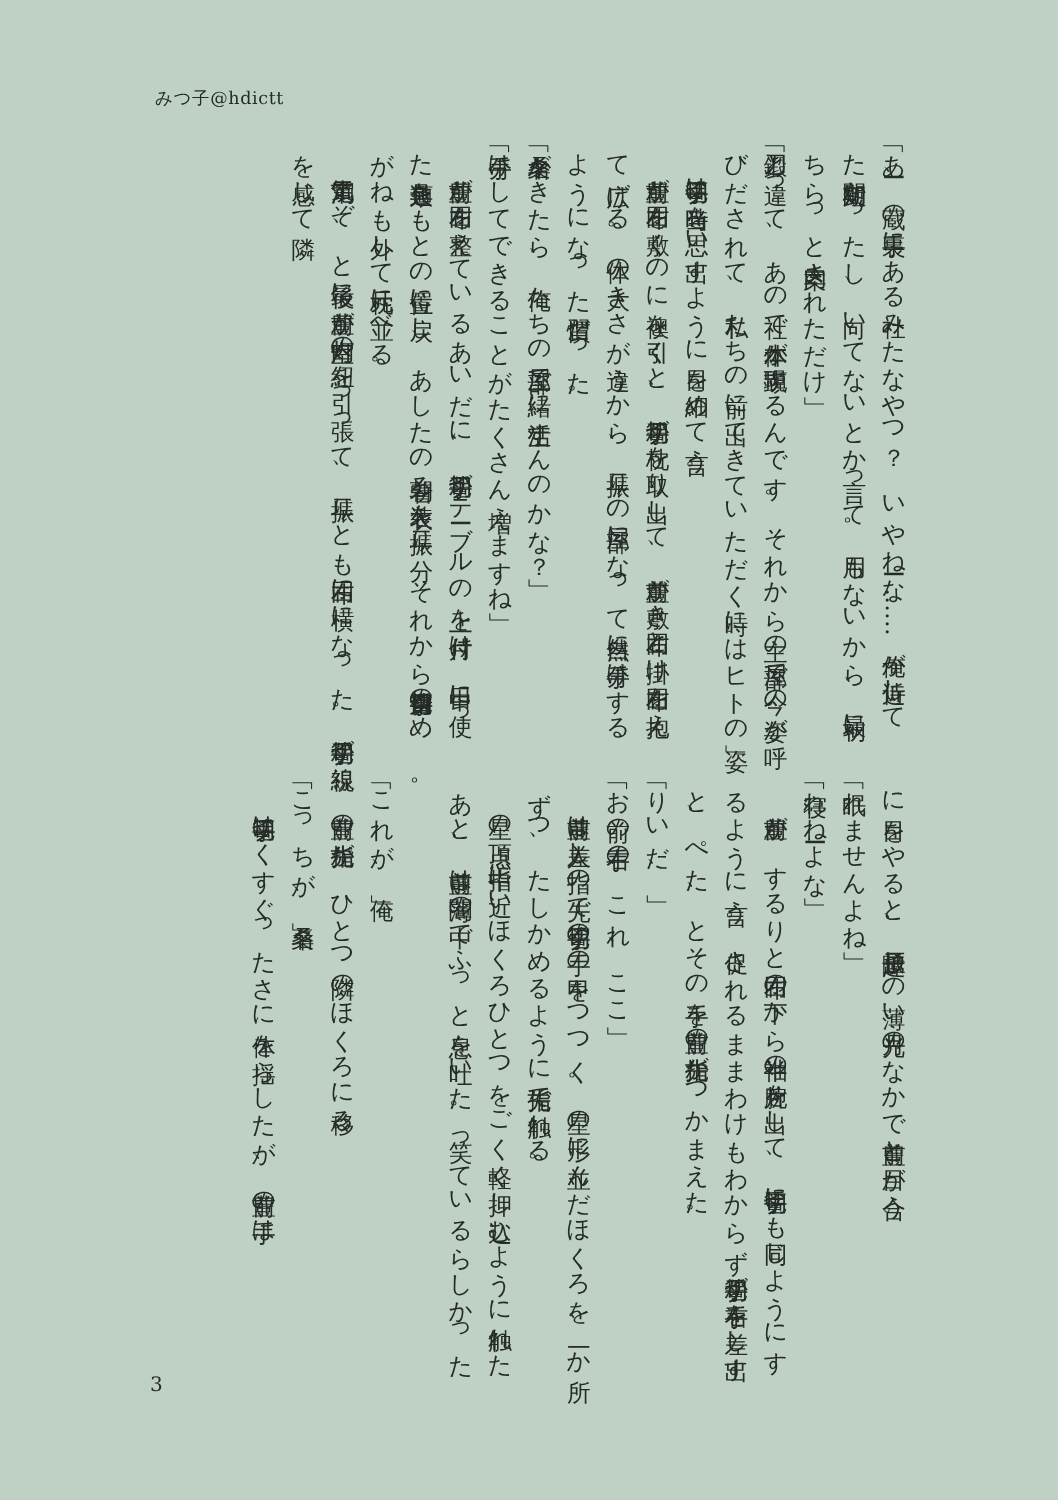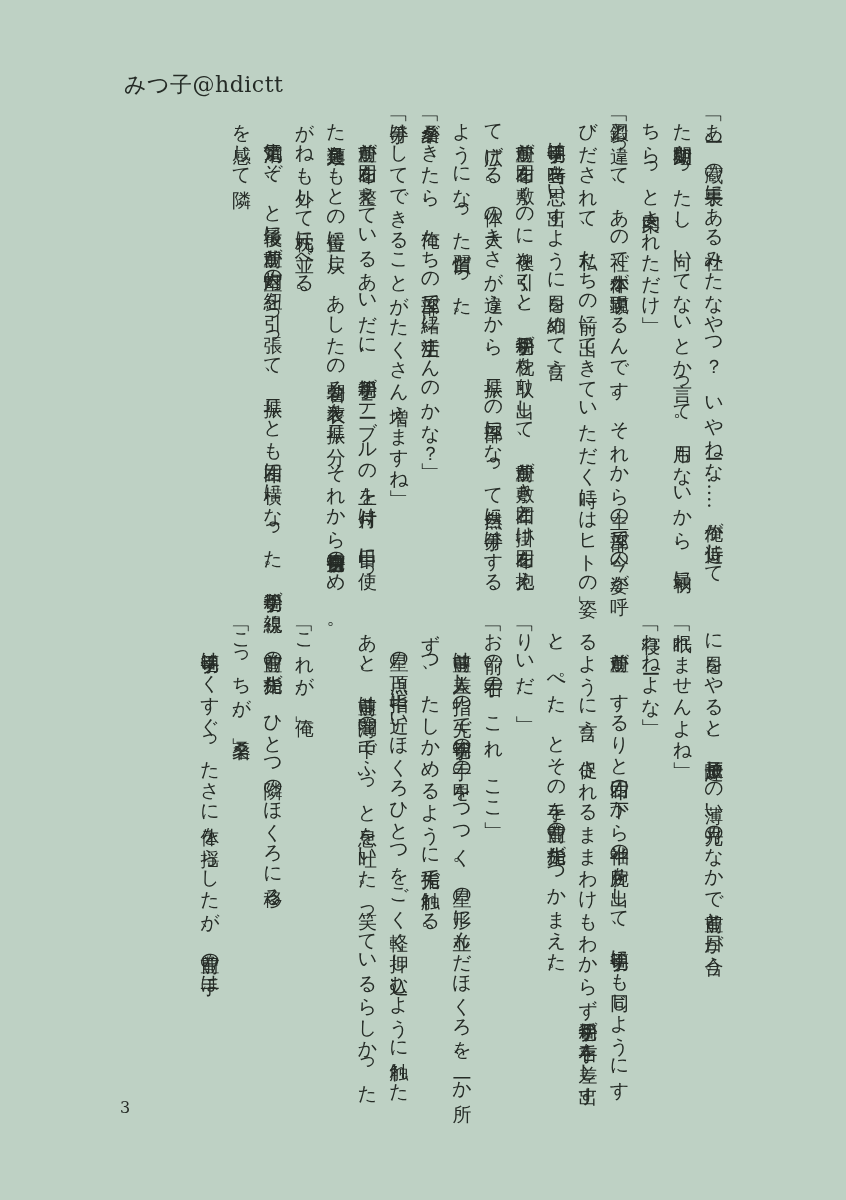--- a/index.html
+++ b/index.html
@@ -18,21 +18,21 @@
   .page {
     position: absolute;
     left: 0; top: 0;
     width: 846px;
     height: 1200px;
   }
   .author-credit {
     position: absolute;
     left: 124px;
     top: 70px;
-    font-size: 22px;
+    font-size: 14px;
     letter-spacing: 0.5px;
     white-space: nowrap;
   }
   .tblock {
     position: absolute;
     left: 100px;
     width: 630px;
     height: 475px;
     writing-mode: vertical-rl;
     text-orientation: mixed;

